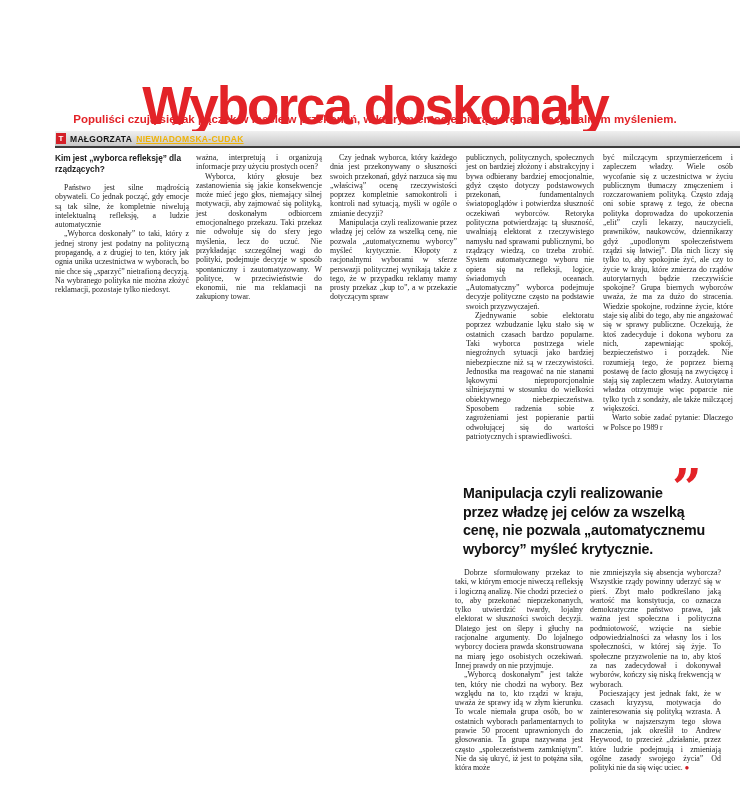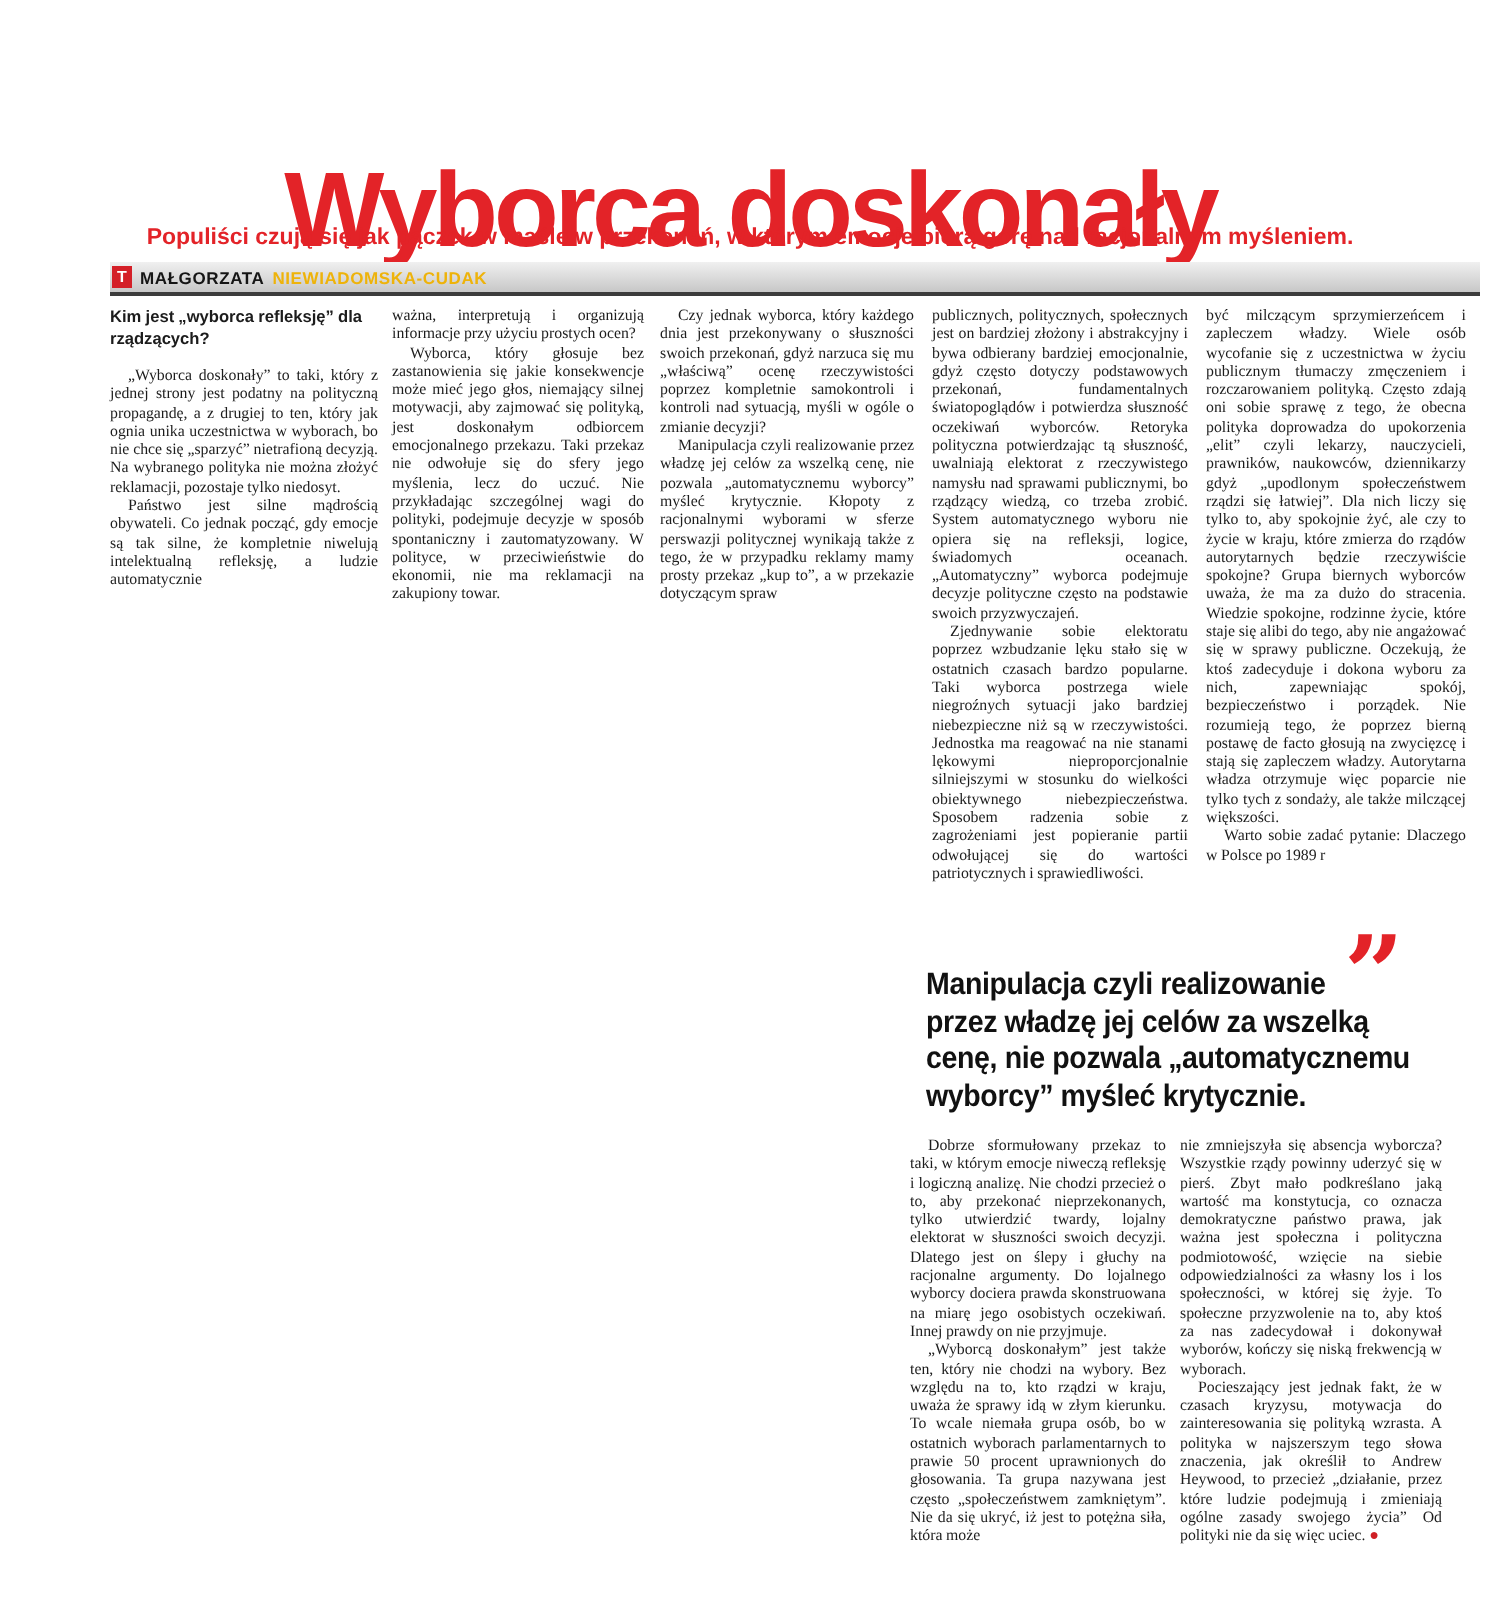--- a/index.html
+++ b/index.html
@@ -26,21 +26,21 @@
     border-bottom:2px solid #3c3c3c;
     display:flex;align-items:center;gap:4px;
     font-family:"Liberation Sans",sans-serif;
   }
   .byline .logo{
     width:10px;height:11px;margin-left:1px;background:#d42028;
     color:#fff;font:700 8px/11px "Liberation Sans",sans-serif;
     text-align:center;flex:0 0 auto;
   }
   .byline .first{font-weight:700;font-size:8.5px;color:#151515;letter-spacing:.3px;}
-  .byline .last{font-weight:700;font-size:8.5px;color:#eeb30a;letter-spacing:.3px;}
+  .byline .last{font-weight:700;font-size:8.5px;color:#eeb30a;letter-spacing:.3px;text-decoration:underline;}
 
   
   .col,.bcol{
     position:absolute;font-size:7.9px;line-height:9.3px;
     text-align:justify;color:#1c1c1c;word-spacing:-.2px;
   }
   .col{top:153px;}
   .col p,.bcol p{margin:0;text-indent:9px;}
   .col p.cont,.bcol p.cont{text-indent:0;}
   .lead-q{
@@ -82,22 +82,22 @@
   <div class="subtitle">Populiści czują się jak pączek w maśle w przekonań, w którym emocje biorą górę nad racjonalnym myśleniem.</div>
 
   <div class="byline">
     <span class="logo">T</span>
     <span class="first">MAŁGORZATA</span>
     <span class="last">NIEWIADOMSKA-CUDAK</span>
   </div>
 
   <div class="col" id="col1">
     <h3 class="lead-q">Kim jest „wyborca refleksję” dla rządzących?</h3>
+    <p>Państwo jest silne mądrością obywateli. Co jednak począć, gdy emocje są tak silne, że kompletnie niwelują intelektualną refleksję, a ludzie automatycznie</p>
     <p>„Wyborca doskonały” to taki, który z jednej strony jest podatny na polityczną propagandę, a z drugiej to ten, który jak ognia unika uczestnictwa w wyborach, bo nie chce się „sparzyć” nietrafioną decyzją. Na wybranego polityka nie można złożyć reklamacji, pozostaje tylko niedosyt.</p>
-    <p>Państwo jest silne mądrością obywateli. Co jednak począć, gdy emocje są tak silne, że kompletnie niwelują intelektualną refleksję, a ludzie automatycznie</p>
   </div>
 
   <div class="col" id="col2">
     <p class="cont">ważna, interpretują i organizują informacje przy użyciu prostych ocen?</p>
     <p>Wyborca, który głosuje bez zastanowienia się jakie konsekwencje może mieć jego głos, niemający silnej motywacji, aby zajmować się polityką, jest doskonałym odbiorcem emocjonalnego przekazu. Taki przekaz nie odwołuje się do sfery jego myślenia, lecz do uczuć. Nie przykładając szczególnej wagi do polityki, podejmuje decyzje w sposób spontaniczny i zautomatyzowany. W polityce, w przeciwieństwie do ekonomii, nie ma reklamacji na zakupiony towar.</p>
   </div>
 
   <div class="col" id="col3">
     <p>Czy jednak wyborca, który każdego dnia jest przekonywany o słuszności swoich przekonań, gdyż narzuca się mu „właściwą” ocenę rzeczywistości poprzez kompletnie samokontroli i kontroli nad sytuacją, myśli w ogóle o zmianie decyzji?</p>
     <p>Manipulacja czyli realizowanie przez władzę jej celów za wszelką cenę, nie pozwala „automatycznemu wyborcy” myśleć krytycznie. Kłopoty z racjonalnymi wyborami w sferze perswazji politycznej wynikają także z tego, że w przypadku reklamy mamy prosty przekaz „kup to”, a w przekazie dotyczącym spraw</p>

